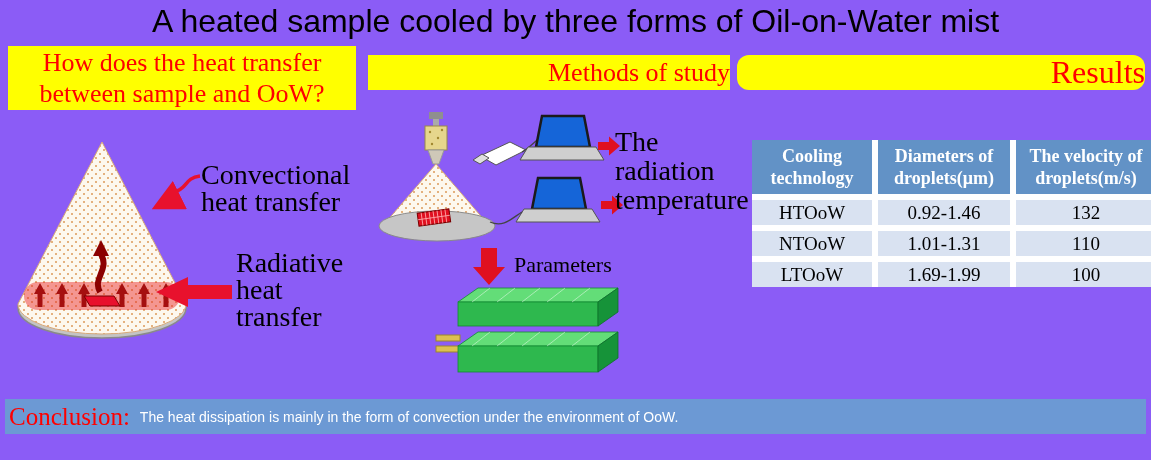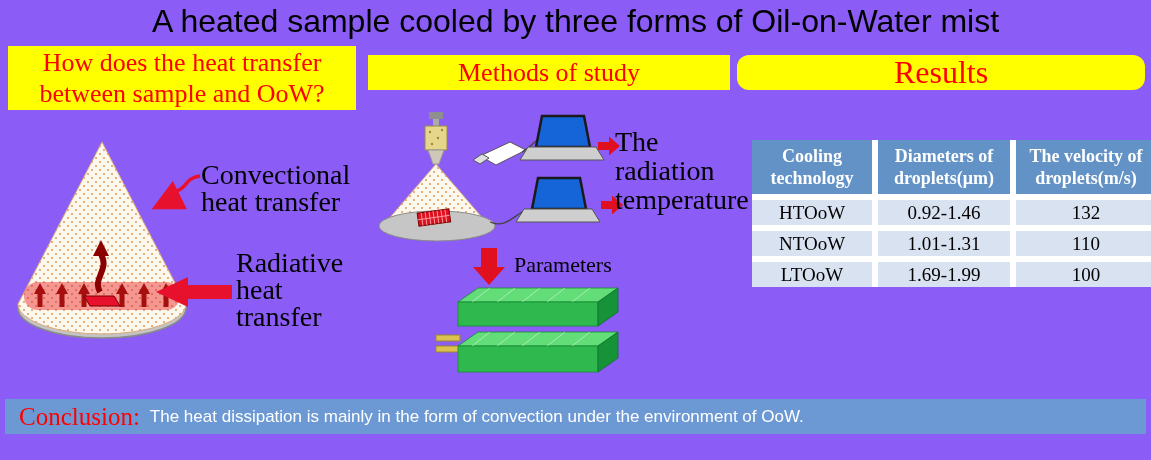--- a/index.html
+++ b/index.html
@@ -7,21 +7,21 @@
   .canvas {
     position:relative; width:1151px; height:460px; background:#8b5cf6;
     overflow:hidden; font-family:"Liberation Serif", serif; color:#000;
   }
   .title {
     position:absolute; top:3px; left:0; width:100%; text-align:center;
     font-family:"Liberation Sans", sans-serif; font-size:32px; font-weight:400; color:#000;
   }
   .ybox {
     position:absolute; background:#ffff00; color:#fe0000;
-    display:flex; align-items:center; justify-content:center; text-align:center;
+    display:flex; align-items:center; justify-content:flex-end; text-align:center;
     font-family:"Liberation Serif", serif;
   }
   .ybox.q { left:8px;   top:46px; width:348px; height:64px; font-size:26px; line-height:31px; }
   .ybox.m { left:368px; top:55px; width:362px; height:35px; font-size:26px; }
   .ybox.r { left:737px; top:55px; width:408px; height:35px; font-size:32px;border-radius:12px; }
 
   .fig-label { position:absolute; color:#000; font-size:28px; line-height:27px; }
   .lbl-convection { left:201px; top:161px; width:152px; }
   .lbl-radiation  { left:236px; top:249px; width:118px; }
   .lbl-radtemp    { left:615px; top:127px; width:112px; line-height:29px; }
@@ -42,24 +42,24 @@
     height:54px; padding:2px 5px;
   }
   .rtable .dcell {
     background:#d9e2f1; color:#000; font-size:19px;
     display:flex; align-items:center; justify-content:center; height:25px;
   }
   .rrow { display:contents; }
 
   .conclusion {
     position:absolute; left:5px; top:399px; width:1141px; height:35px;
-    background:#6c99d4; display:flex; align-items:center; padding-left:14px;
+    background:#6c99d4; display:flex; align-items:center; padding-left:4px;
   }
   .conclusion .clabel { color:#fe0000; font-family:"Liberation Serif", serif; font-size:25px; }
-  .conclusion .ctext  { color:#ffffff; font-family:"Liberation Sans", sans-serif; font-size:17px; margin-left:10px; }
+  .conclusion .ctext  { color:#ffffff; font-family:"Liberation Sans", sans-serif; font-size:14px; margin-left:10px; }
 </style>
 </head>
 <body>
 
 <div class="canvas">
 
   <h1 class="title">A heated sample cooled by three forms of Oil-on-Water mist</h1>
 
   <div class="ybox q">
     <span>How does the heat transfer between sample and OoW?</span>

